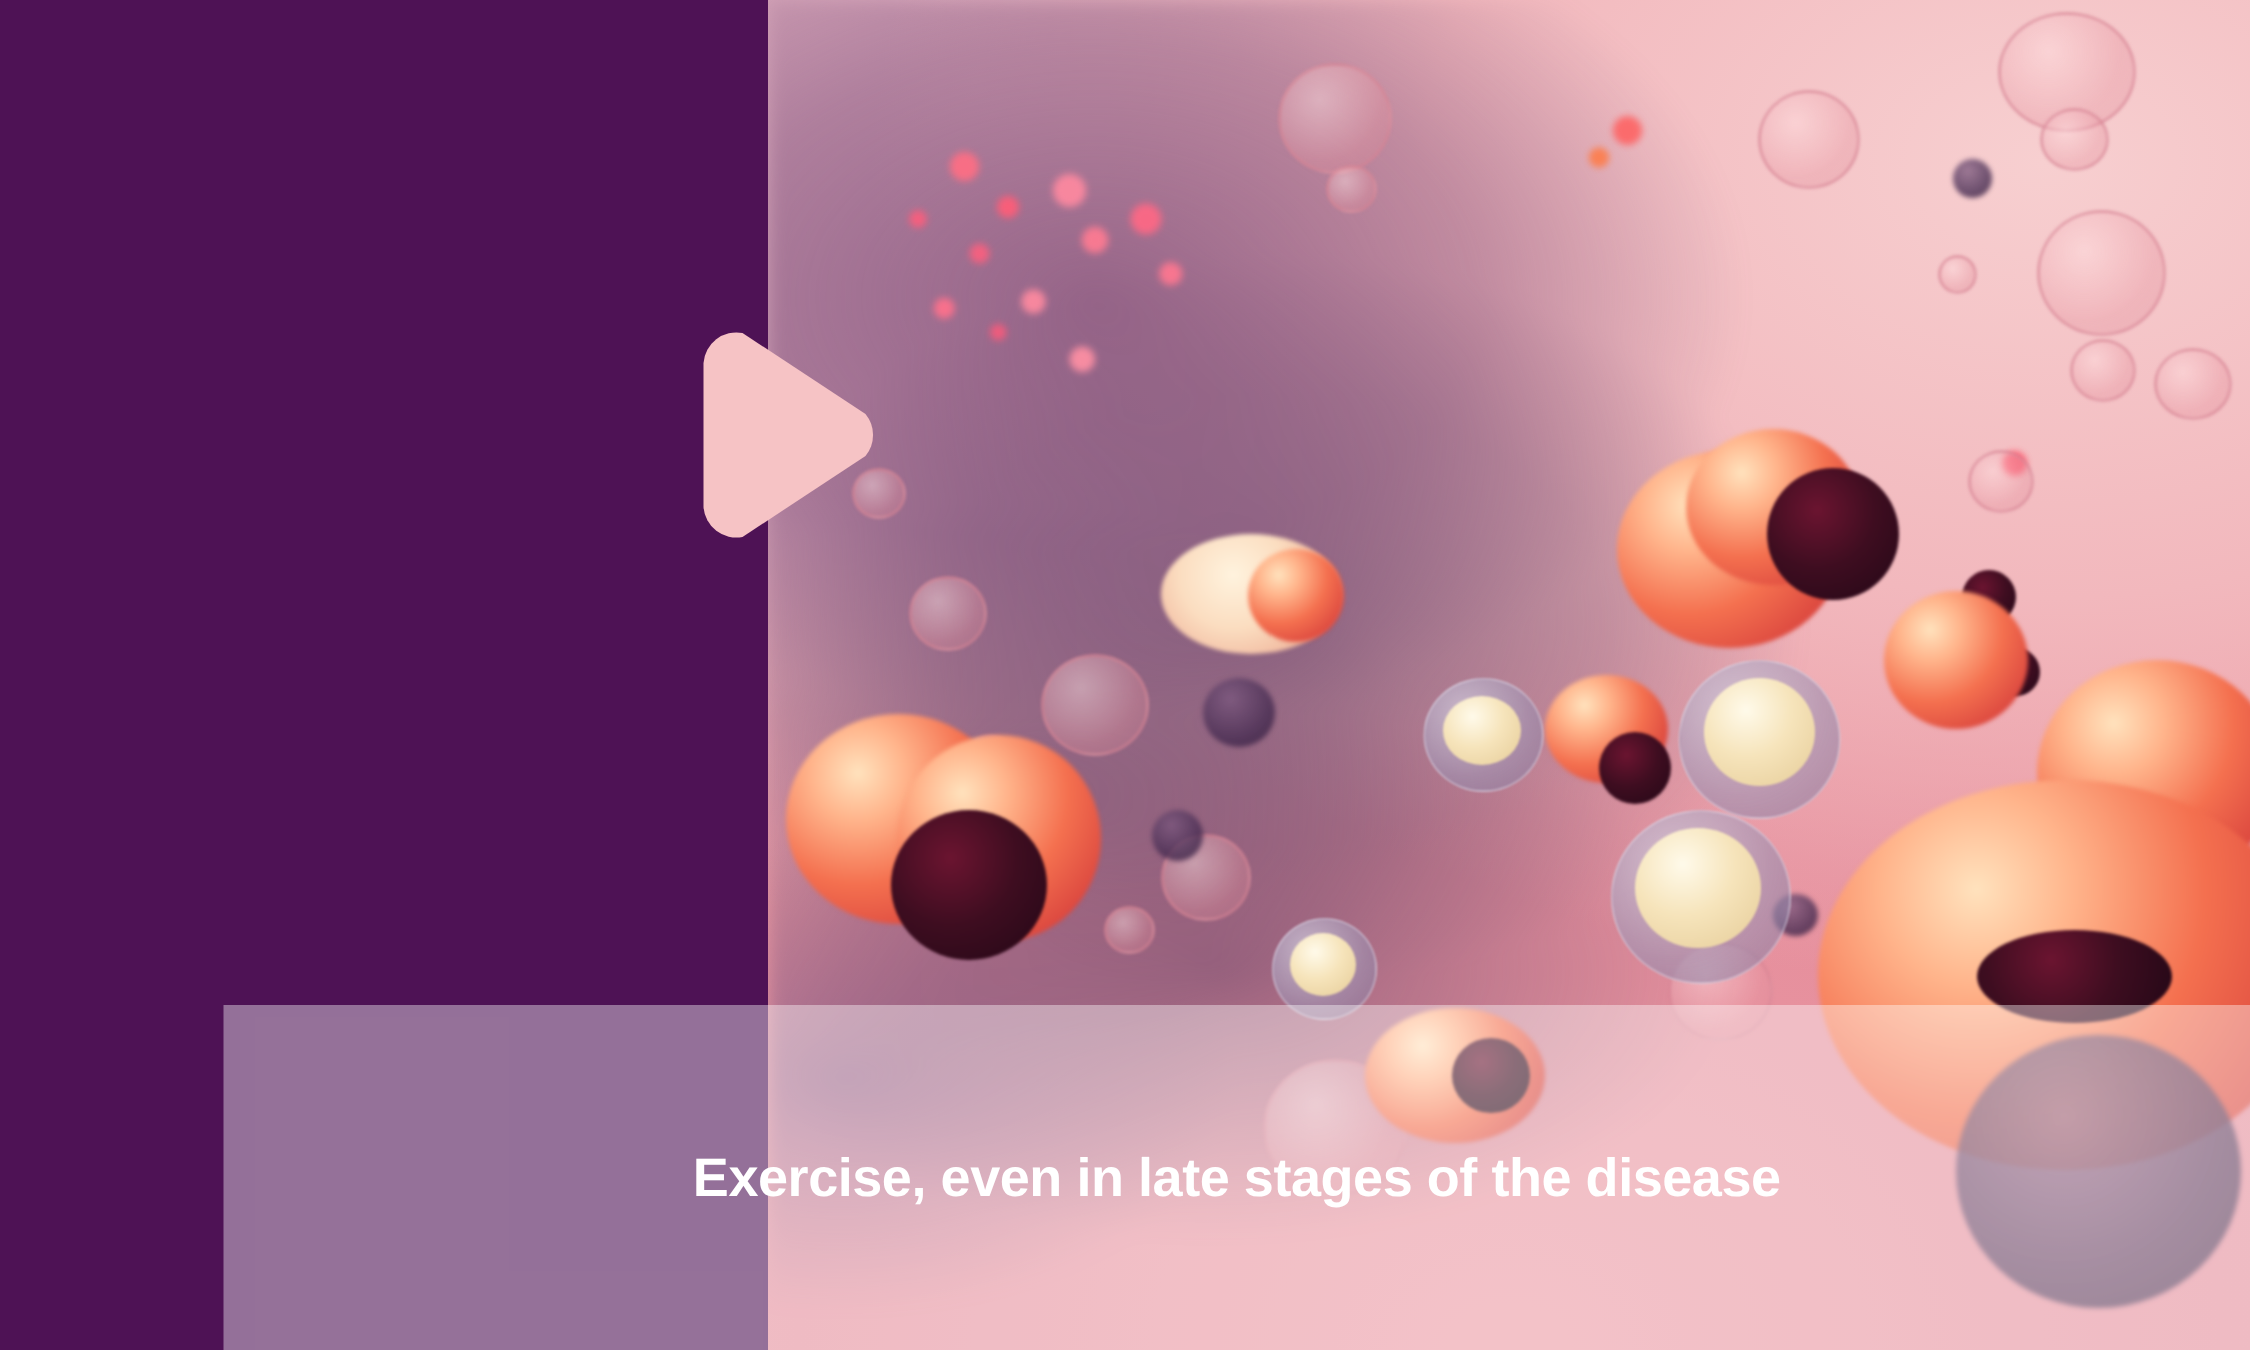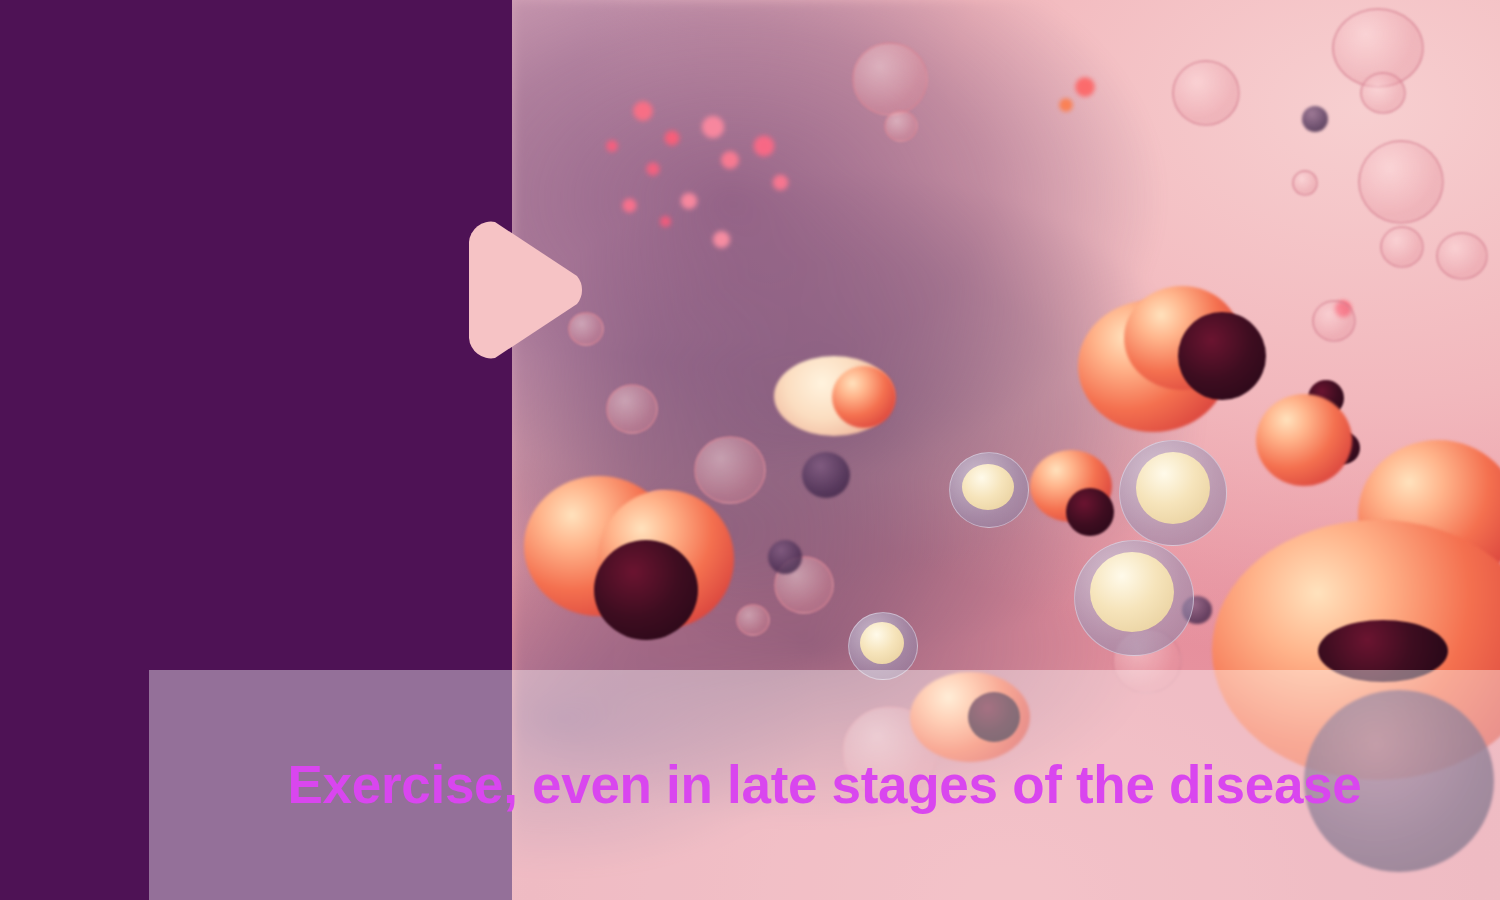--- a/index.html
+++ b/index.html
@@ -165,22 +165,22 @@
     width:1351px; height:230px;
     background:rgba(255,255,255,0.40);
     z-index:6;
     display:flex;
     flex-direction:column;
     align-items:center;
     justify-content:center;
     padding:0 26px;
   }
   .caption-text {
-    color:#d946ef;
-    font-size:53px;
+    color:#ffffff;
+    font-size:36px;
     font-weight:700;
     line-height:76px;
     letter-spacing:-0.3px;
     text-align:right;
     white-space:pre-line;
   }
 </style>
 </head>
 <body>
 

